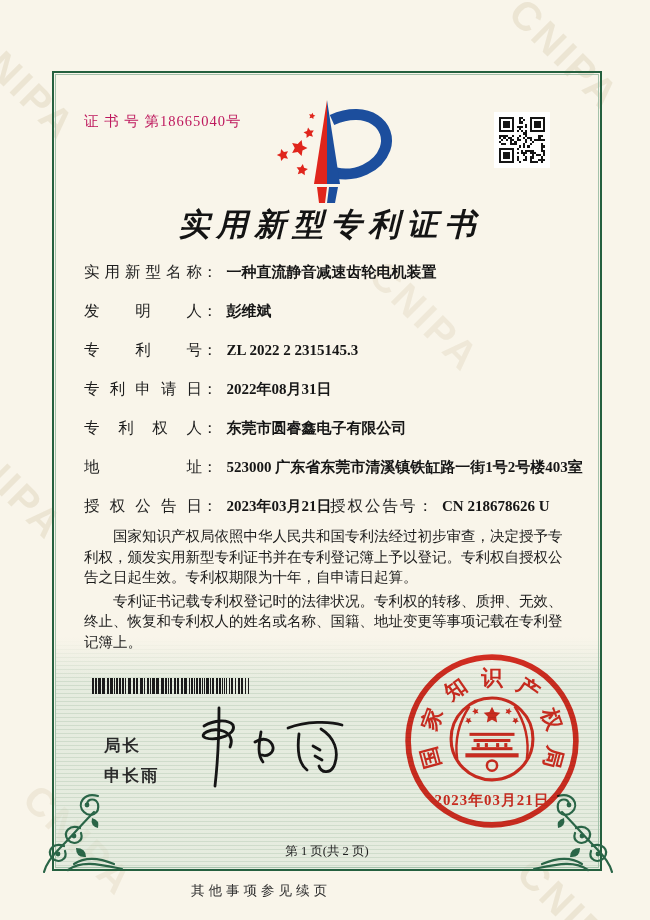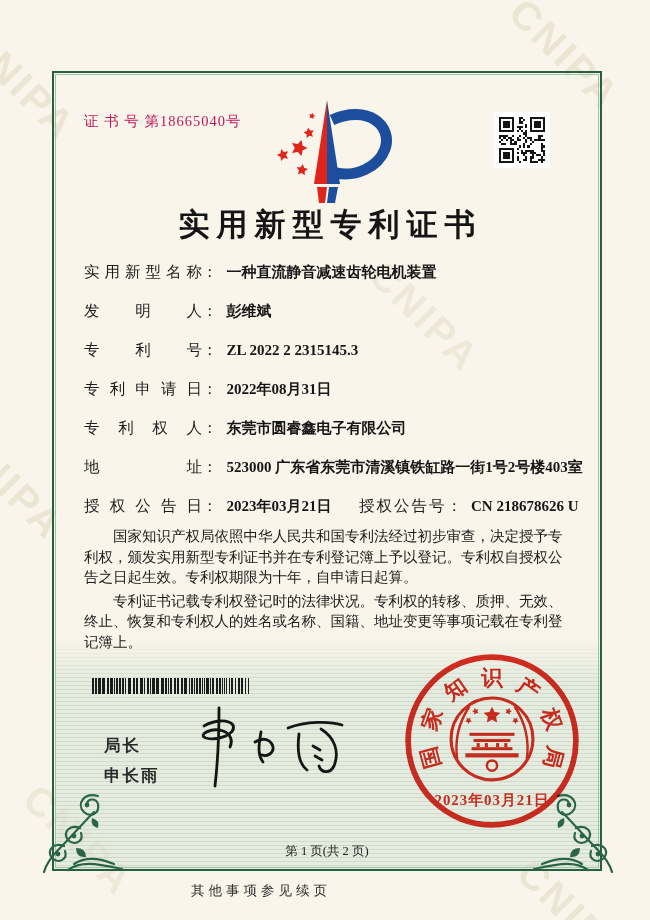--- a/index.html
+++ b/index.html
@@ -52,33 +52,33 @@
     font-size:14.5px;letter-spacing:1px;color:#be185d;
   }
   .logo{position:absolute;z-index:4;left:252px;top:96px;width:150px;height:112px;}
   .qr{
     position:absolute;z-index:4;left:494px;top:112px;width:56px;height:56px;
     background:#ffffff;display:flex;align-items:center;justify-content:center;
   }
   .title{
     position:absolute;z-index:4;left:52px;top:204px;width:550px;
     text-align:center;font-size:31px;font-weight:700;
-    letter-spacing:7px;text-indent:7px;color:#141414;
+    letter-spacing:7px;text-indent:7px;color:#141414;font-style:italic;
   }
   
   .fields{position:absolute;z-index:4;left:84px;top:262px;width:494px;}
   .field-row{position:absolute;left:0;height:24px;white-space:nowrap;}
   .f-label{
     display:inline-block;width:118px;vertical-align:baseline;
     text-align:justify;text-align-last:justify;
     font-size:15.5px;color:#1e1e1e;
   }
   .f-colon{font-size:15.5px;}
   .f-value{font-size:15px;font-weight:600;padding-left:9px;color:#161616;}
-  .grant-group2{position:absolute;left:246px;top:0;white-space:nowrap;margin-left:29px;}
+  .grant-group2{position:absolute;left:246px;top:0;white-space:nowrap;}
   .g-label{font-size:15.5px;letter-spacing:2px;}
   
   .paras{position:absolute;z-index:4;left:84px;top:526px;width:492px;}
   .paras p{
     margin:0 0 3px 0;text-indent:2em;
     font-size:14.5px;line-height:20.5px;color:#1b1b1b;
     font-family:"Liberation Serif","DejaVu Serif",serif;
   }
   
   .barcode{position:absolute;z-index:4;left:92px;top:678px;width:162px;height:16px;}

